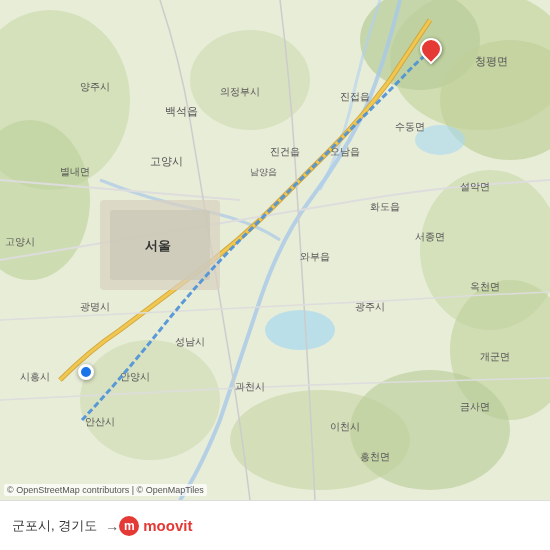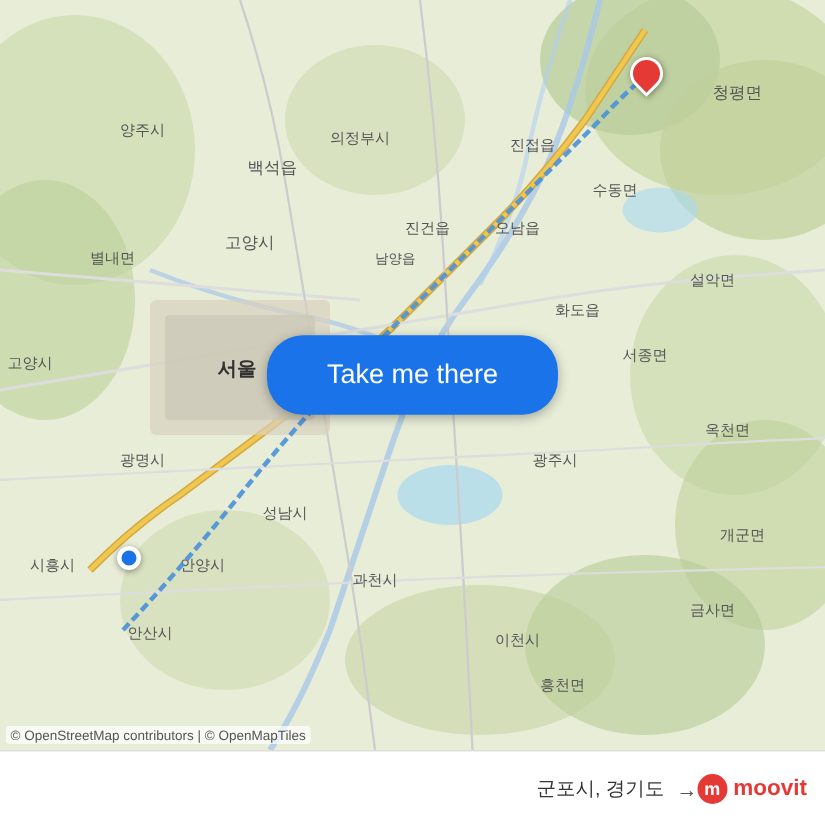--- a/index.html
+++ b/index.html
@@ -77,21 +77,21 @@
       box-shadow: 0 1px 4px rgba(0,0,0,0.4);
     }
 
     
     #footer-bar {
       width: 550px;
       height: 50px;
       background: white;
       display: flex;
       align-items: center;
-      justify-content: flex-end;
+      justify-content: flex-start;
       padding: 0 12px;
       border-top: 1px solid #ddd;
     }
 
     .footer-route {
       display: flex;
       align-items: center;
       gap: 8px;
       font-size: 13px;
       color: #333;
@@ -225,21 +225,20 @@
   </svg>
 
   <div class="dest-pin">
     <div class="pin-circle"></div>
   </div>
 
   <div class="origin-dot">
     <div class="dot"></div>
   </div>
 
-  <button id="take-me-there-btn" style="background: rgb(26, 115, 232); color: rgb(255, 255, 255);">Take me there</button>
 
   <div class="map-attribution">© OpenStreetMap contributors | © OpenMapTiles</div>
 </div>
 
 <div id="footer-bar">
   <div class="footer-route">
     <span class="location">군포시, 경기도</span>
     <span class="arrow-icon">→</span>
   </div>
   <div class="moovit-logo">

